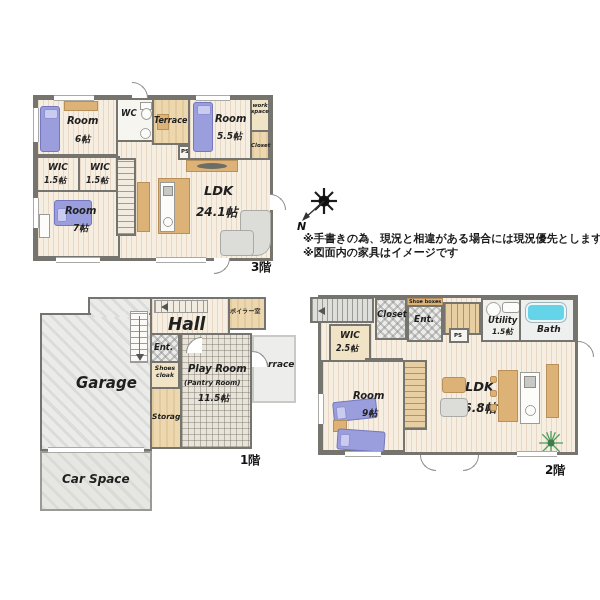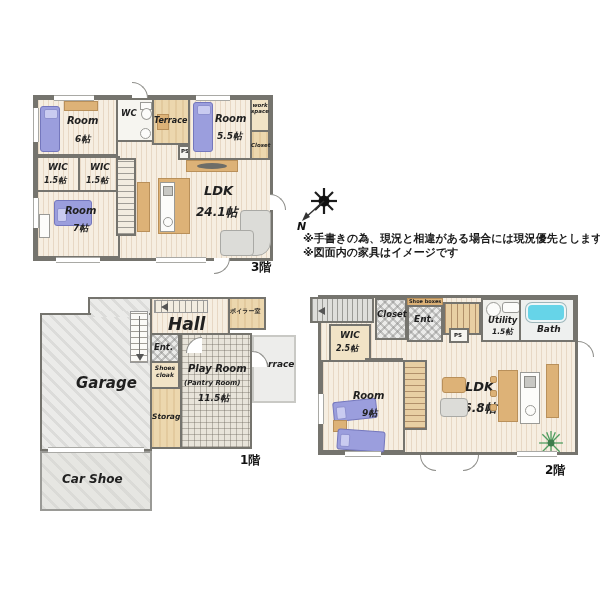--- a/index.html
+++ b/index.html
@@ -179,21 +179,21 @@
   <div class="lbl" style="left:148px;top:68px;font-size:10px;">Play Room</div>
   <div class="lbl" style="left:144px;top:84px;font-size:7px;">(Pantry Room)</div>
   <div class="lbl" style="left:158px;top:98px;font-size:9px;">11.5帖</div>
   <div class="door tl" style="left:146px;top:42px;"></div>
 
   <div class="abs terr" style="left:212px;top:40px;width:44px;height:68px;"></div>
   <div class="lbl" style="left:217px;top:64px;font-size:9px;">Terrace</div>
   <div class="door tr" style="left:212px;top:56px;"></div>
 
   <div class="abs cspace" style="left:0;top:156px;width:112px;height:60px;"></div>
-  <div class="lbl" style="left:22px;top:178px;font-size:12px;">Car Shoe</div>
+  <div class="lbl" style="left:22px;top:178px;font-size:12px;">Car Space</div>
   <div class="win-h" style="left:8px;top:152px;width:96px;"></div>
 
   <div class="flbl" style="left:200px;top:157px;">1階</div>
 </div>
 
 <div class="abs" style="left:318px;top:293px;width:272px;height:196px;">
   <div class="rm b3 wood" style="left:0;top:2px;width:260px;height:160px;">
     <div class="rm check" style="left:54px;top:0;width:32px;height:42px;"></div>
     <div class="lbl" style="left:56px;top:12px;font-size:8.5px;">Closet</div>
 

